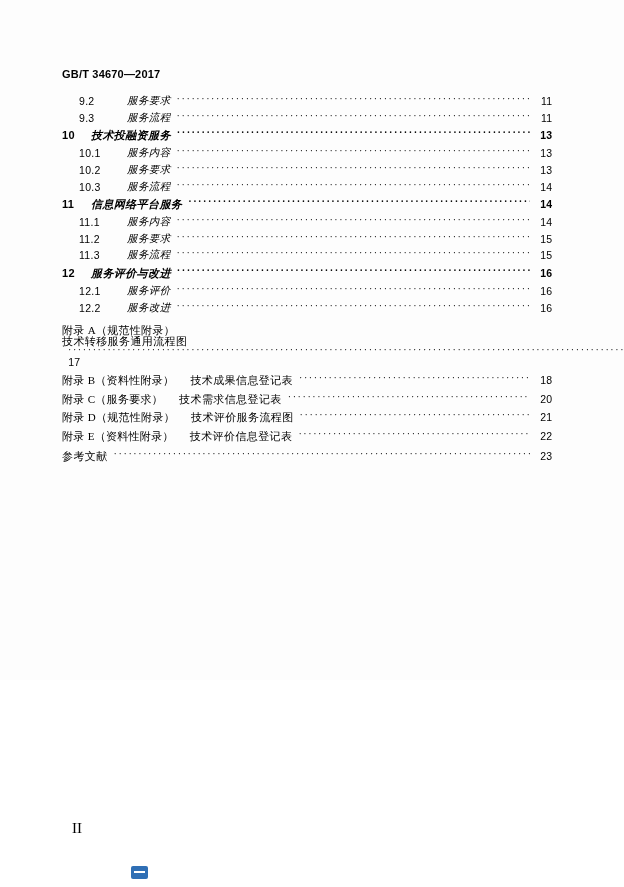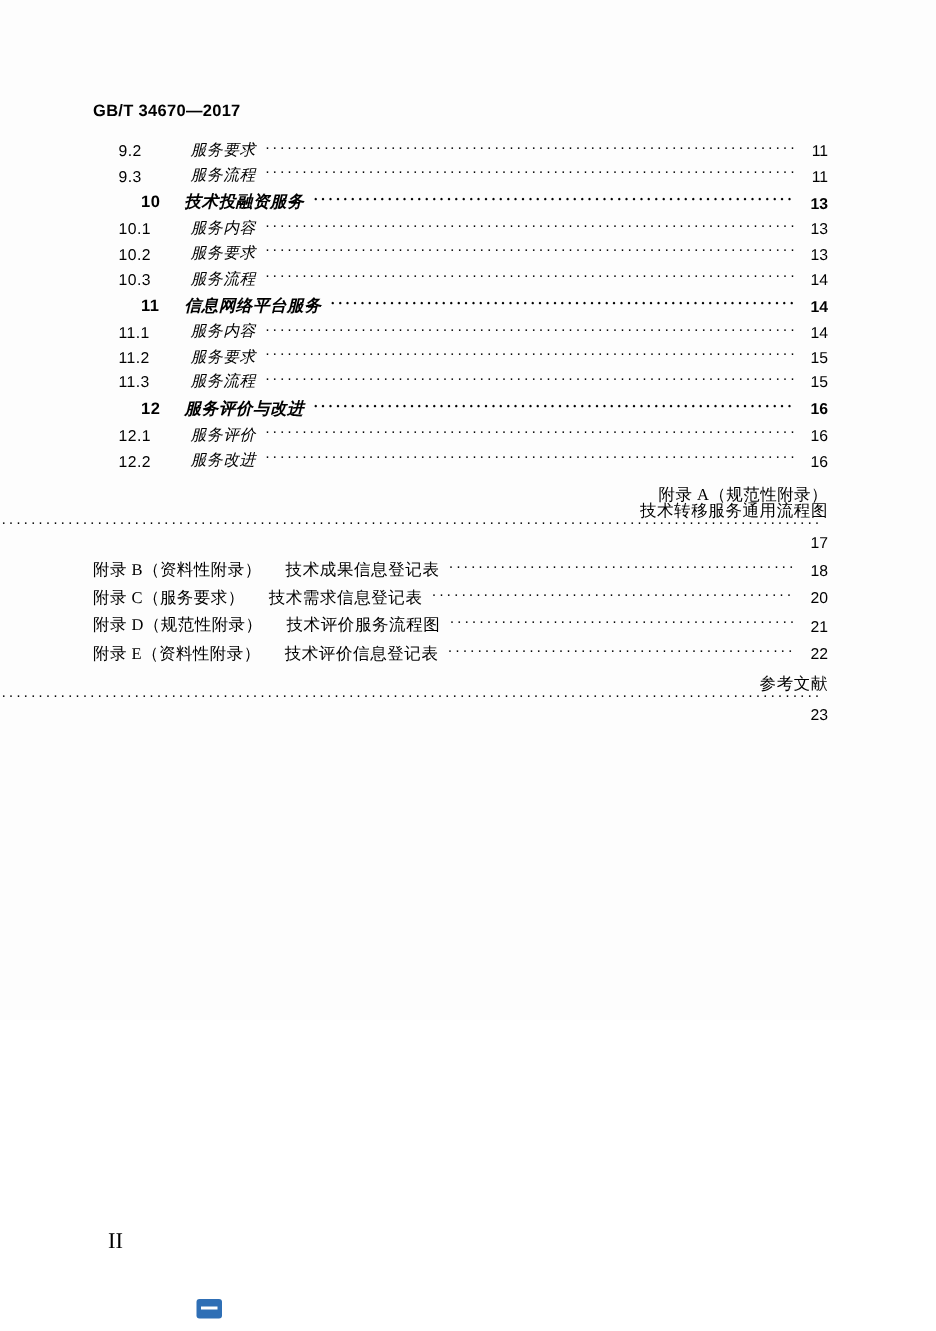--- a/index.html
+++ b/index.html
@@ -33,41 +33,39 @@
     font-family: "Liberation Sans", sans-serif;
   }
   .toc {
     position: absolute;
     left: 62px;
     top: 96px;
     width: 490px;
   }
   .row {
     display: flex;
-    align-items: flex-end;
+    align-items: flex-start;
     font-size: 10.5px;
     line-height: 1.0;
     margin-bottom: 6.2px;
     white-space: nowrap;
   }
   .row.lvl1 {
     font-weight: bold;
     font-size: 11px;
     margin-top: 7px;
     margin-bottom: 7px;
-    margin-left: 32px;
   }
   .row.appendix {
     font-size: 11px;
     margin-bottom: 7.5px;
   }
   .row.ref {
     font-size: 11px;
     margin-top: 9px;
-    flex-direction: column;
   }
   .num {
     flex: 0 0 auto;
     font-family: "Liberation Sans", sans-serif;
     letter-spacing: 0.3px;
   }
   .lvl1 .num {
     padding-left: 0px;
     min-width: 22px;
   }

